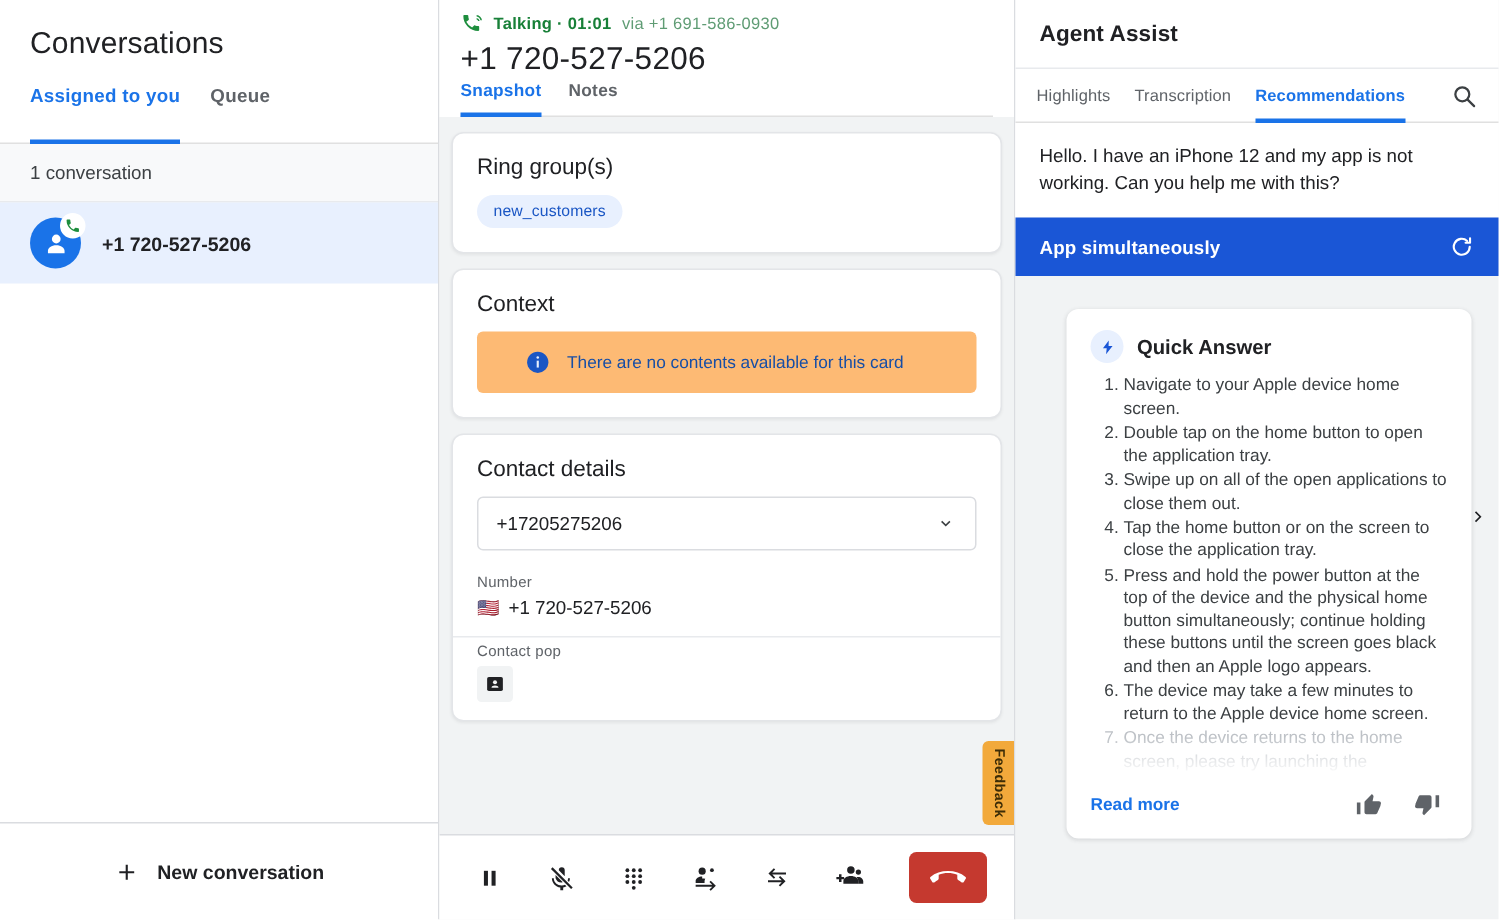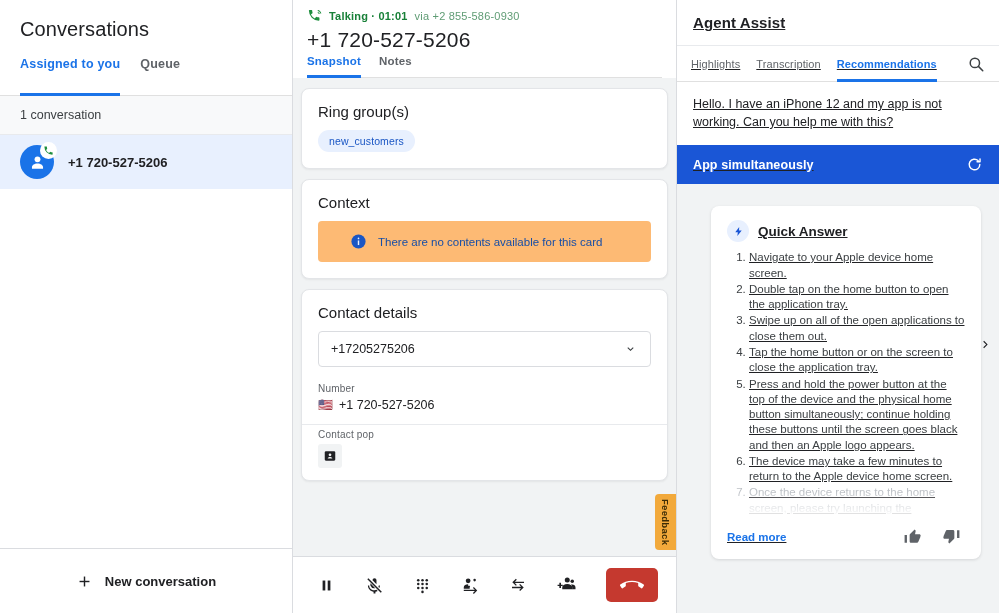--- a/index.html
+++ b/index.html
@@ -133,21 +133,21 @@
   .cbtn {
     width: 30px; height: 30px; display: flex; align-items: center; justify-content: center;
     cursor: pointer; border-radius: 50%;
   }
   .hangup {
     margin-left: auto; width: 52px; height: 34px; background: #c5392f;
     border-radius: 5px; display: flex; align-items: center; justify-content: center; cursor: pointer;
   }
 
   
-  .right { width: 322px; height: 613px; background: #f1f3f4; display: flex; flex-direction: column; position: relative; text-decoration: underline; }
+  .right { width: 322px; height: 613px; background: #f1f3f4; display: flex; flex-direction: column; position: relative; }
   .aa-head { background: #fff; }
   .aa-title { font-size: 15px; font-weight: 700; color: #202124; padding: 14px 16px 14px 16px; border-bottom: 1px solid #e8eaed; letter-spacing: .1px; }
   .aa-tabs { display: flex; align-items: flex-end; padding: 0 14px; border-bottom: 1px solid #e0e0e0; gap: 16px; }
   .aatab {
     font-size: 11px; color: #5f6368; padding: 12px 0 9px 0; cursor: pointer;
     border-bottom: 3px solid transparent; margin-bottom: -1px; letter-spacing: .1px;
   }
   .aatab.active { color: #1a73e8; font-weight: 700; border-bottom-color: #1a73e8; }
   .aa-search { margin-left: auto; padding-bottom: 8px; cursor: pointer; }
   .aa-msg { background: #fff; font-size: 12.5px; color: #202124; padding: 13px 16px 14px 16px; line-height: 1.45; }
@@ -231,21 +231,21 @@
 
   <div class="center">
 
     <div class="center-head">
       <div class="status-row">
         <svg width="15" height="15" viewBox="0 0 24 24" fill="#1e8e3e">
           <path d="M6.2 10.4a14 14 0 006.2 6.2l2.1-2.1c.3-.3.7-.4 1-.2 1.1.4 2.3.6 3.4.6.5 0 1 .4 1 1v3.3c0 .6-.5 1-1 1A16 16 0 013 4.1c0-.6.4-1 1-1h3.3c.6 0 1 .4 1 1 0 1.2.2 2.3.6 3.4.1.4 0 .8-.2 1l-2.5 1.9z"></path>
           <path d="M17.2 3.1v1.6a5.2 5.2 0 014.1 4.1h1.6c-.3-3-2.7-5.4-5.7-5.7zM17.2 6.3v1.6c.8.2 1.4.8 1.6 1.6h1.6c-.3-1.6-1.6-2.9-3.2-3.2z"></path>
         </svg>
         <div class="status-text">Talking · 01:01</div>
-        <div class="status-via">via +2 855-586-0930</div>
+        <div class="status-via">via +1 691-586-0930</div>
       </div>
       <div class="center-num">+1 720-527-5206</div>
       <div class="center-tabs">
         <div class="ctab active">Snapshot</div>
         <div class="ctab">Notes</div>
       </div>
     </div>
 
     <div class="center-body">
 

